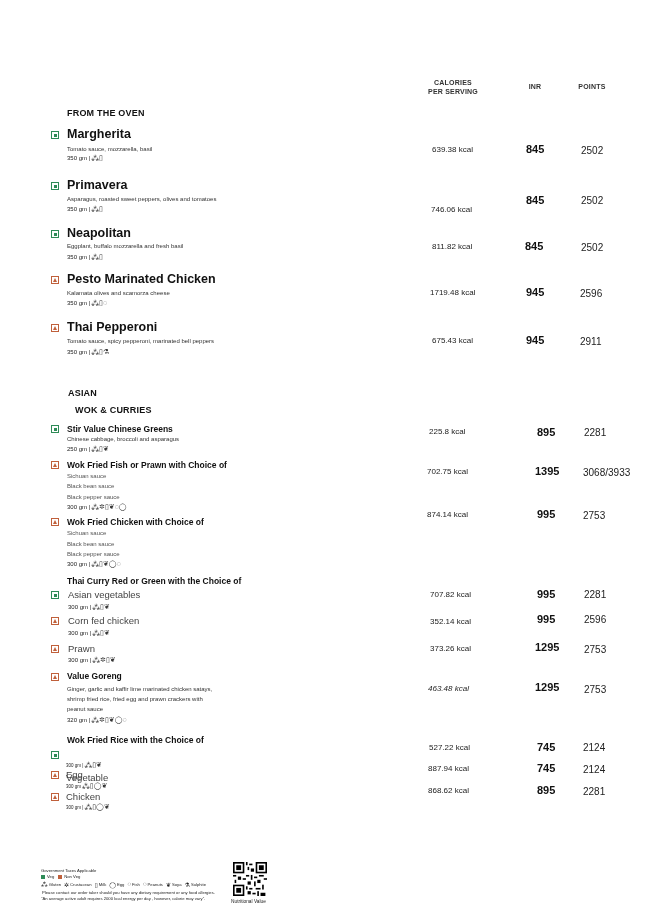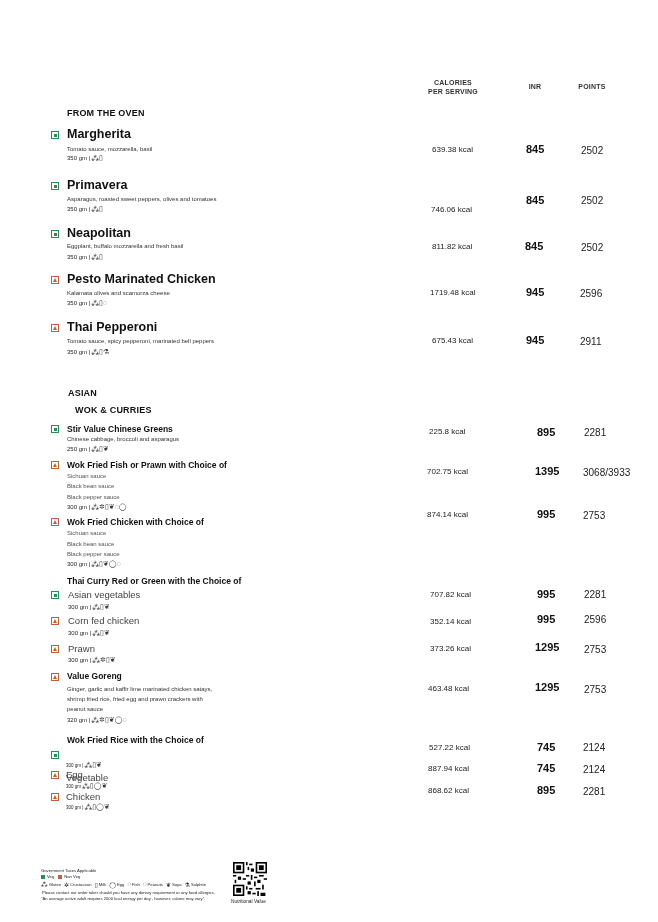--- a/index.html
+++ b/index.html
@@ -197,21 +197,21 @@
 <div>
   <span class="diet nonveg" style="left:51px;top:673px;"></span>
   <div class="abs name-md" style="left:67px;top:671px;">Value Goreng</div>
   <div class="abs desc" style="left:67px;top:686px;">Ginger, garlic and kaffir lime marinated chicken satays,</div>
   <div class="abs desc" style="left:67px;top:696px;">shrimp fried rice, fried egg and prawn crackers with</div>
   <div class="abs desc" style="left:67px;top:706px;">peanut sauce</div>
   <div class="abs weight" style="left:67px;top:716px;">
       <span>320 gm |</span>
       <span class="ico">⁂✲▯❦◯◌</span>
     </div>
-  <div class="abs kcal" style="left:428px;top:684px;">463.48 kcal</div>
+  <div class="abs kcal" style="left:428px;top:684px;font-style:italic;">463.48 kcal</div>
   <div class="abs inr" style="left:535px;top:681px;">1295</div>
   <div class="abs pts" style="left:584px;top:684px;">2753</div>
 </div>
 
 <div class="abs name-md" style="left:67px;top:735px;">Wok Fried Rice with the Choice of</div>
 
 <div>
   <span class="diet veg" style="left:51px;top:751px;"></span>
   <div class="abs name-light" style="left:66px;top:772px;">Vegetable</div>
   <div class="abs weight" style="left:66px;top:761px;font-size:4.5px;">

